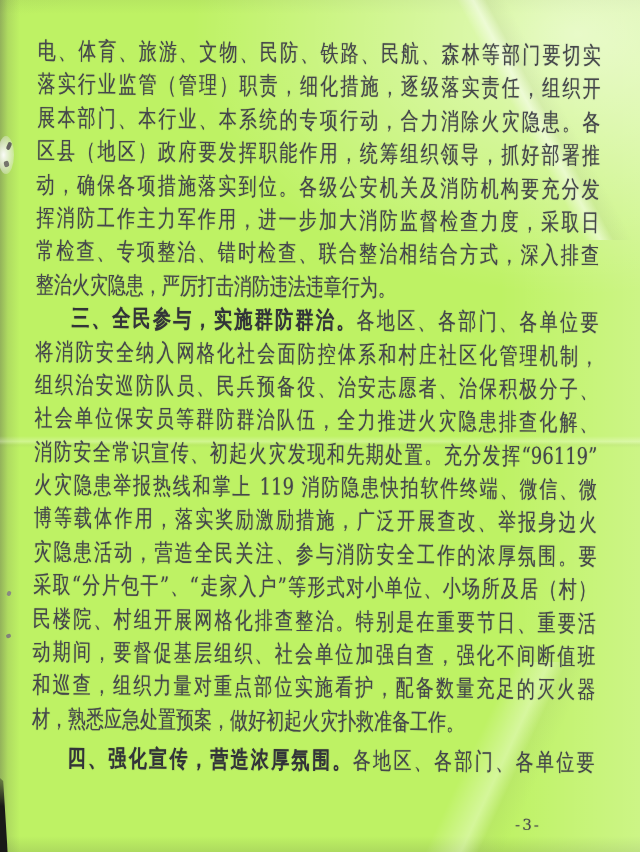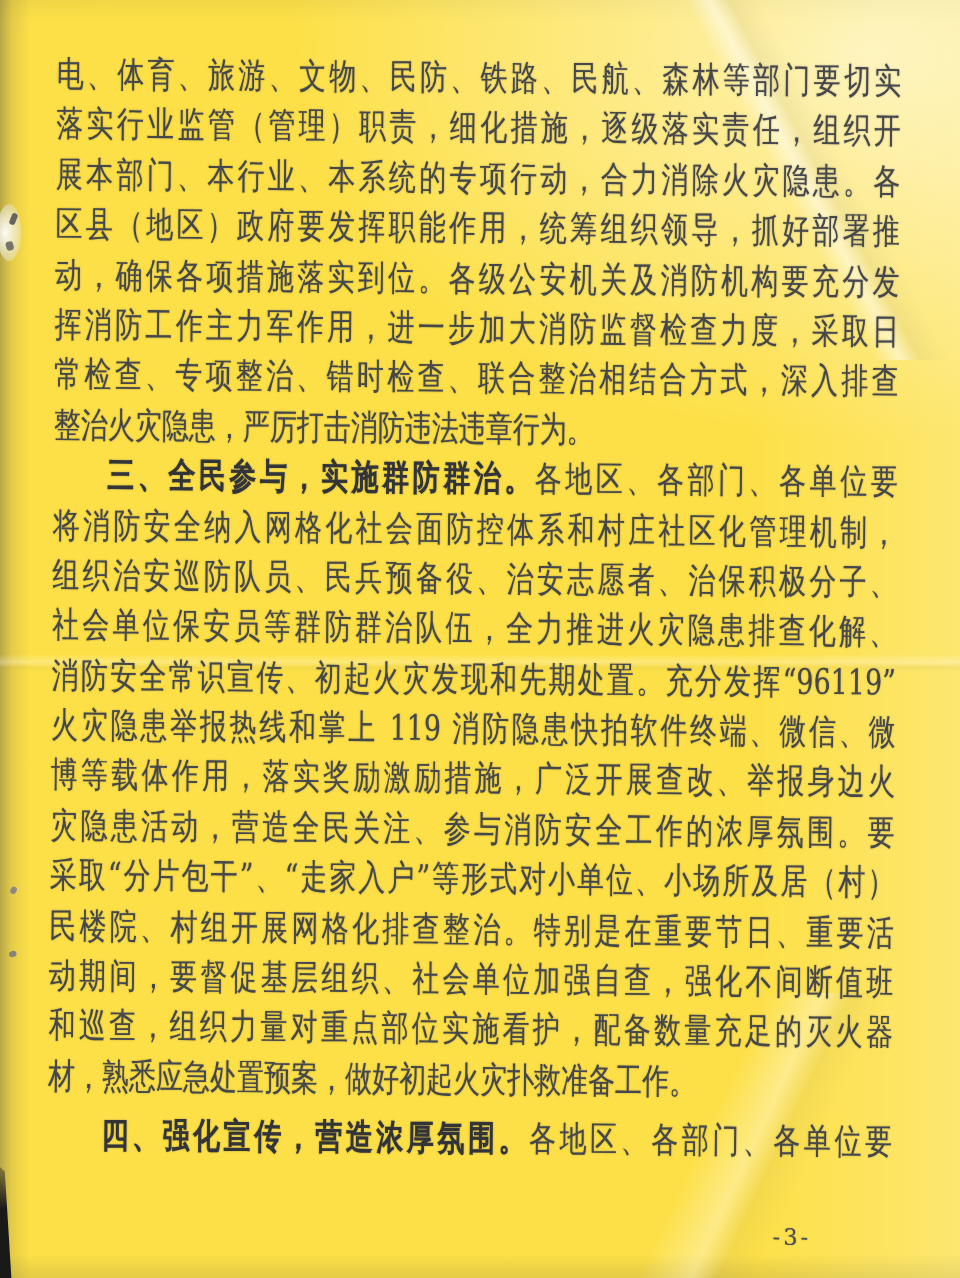--- a/index.html
+++ b/index.html
@@ -1,20 +1,20 @@
 <!DOCTYPE html>
 <html><head>
 <meta charset="utf-8">
 <style>
   html, body { margin: 0; padding: 0; }
   .photo {
     position: relative;
     width: 640px;
     height: 852px;
-    background: #fde047;
+    background: #bef264;
     overflow: hidden;
     font-family: "DejaVu Serif", serif;
   }
   
   .shading {
     position: absolute; inset: 0; pointer-events: none;
     background:
       radial-gradient(ellipse 620px 420px at 90% 4%, rgba(255,255,255,0.60), rgba(255,255,255,0) 62%),
       linear-gradient(270deg, rgba(255,255,255,0.22) 0px, rgba(255,255,255,0) 140px),
       linear-gradient(90deg, rgba(82,82,76,0.40) 0px, rgba(82,82,76,0.14) 8px, rgba(82,82,76,0) 20px),

